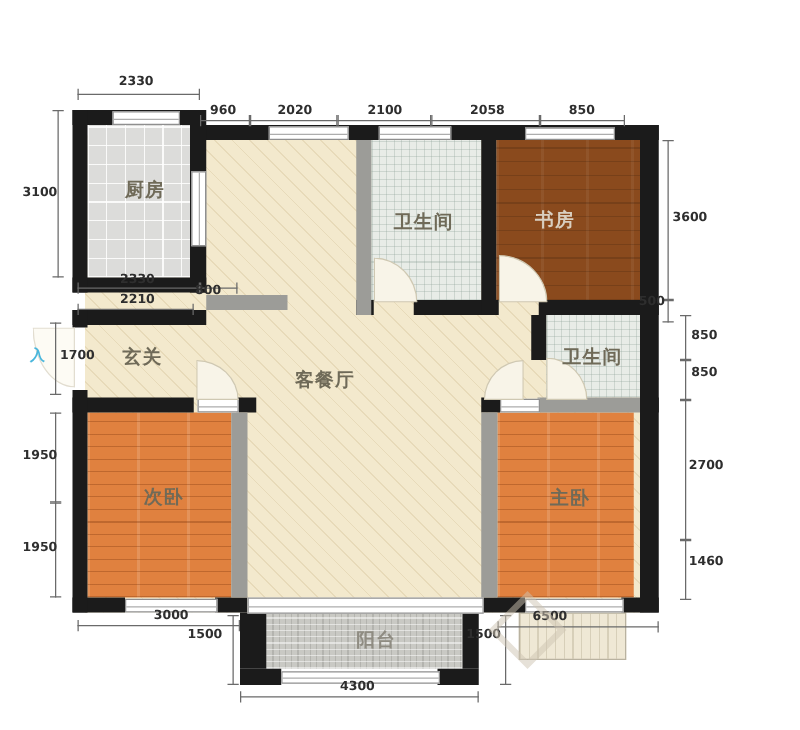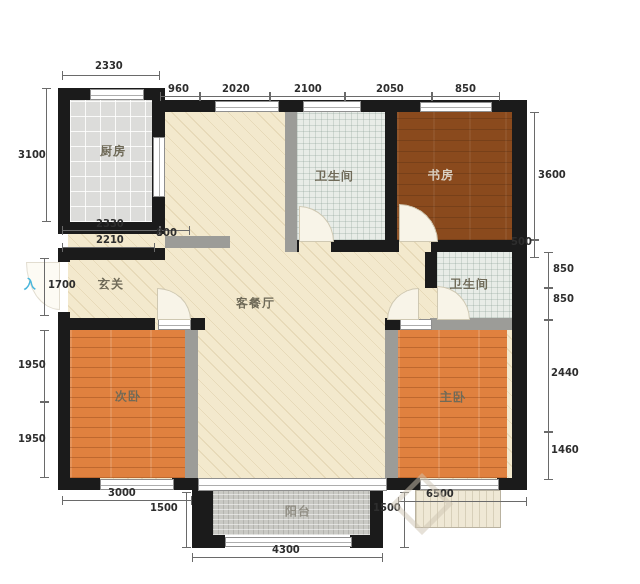--- a/index.html
+++ b/index.html
@@ -25,21 +25,21 @@
   .dlh{position:absolute;height:1px;background:#6a6a6a;}
   .dlh::before,.dlh::after{content:"";position:absolute;top:-4px;width:1px;height:9px;background:#6a6a6a;}
   .dlh::before{left:0;} .dlh::after{right:0;}
   .dlv{position:absolute;width:1px;background:#6a6a6a;}
   .dlv::before,.dlv::after{content:"";position:absolute;left:-4px;height:1px;width:9px;background:#6a6a6a;}
   .dlv::before{top:0;} .dlv::after{bottom:0;}
   .win{position:absolute;background:#fff;border:1px solid #8f8f8f;}
   .winh::after{content:"";position:absolute;left:0;right:0;top:50%;height:1px;background:#adadad;}
   .winv::after{content:"";position:absolute;top:0;bottom:0;left:50%;width:1px;background:#adadad;}
   .arc{position:absolute;background:#f8f4e8;border:1px solid #cfc8b2;}
-  .rlabel{position:absolute;font-size:12px;color:#6f6a58;letter-spacing:1px;white-space:nowrap;font-weight:bold;}
+  .rlabel{position:absolute;font-size:15px;color:#6f6a58;letter-spacing:1px;white-space:nowrap;font-weight:bold;}
   .rlabel.dark{color:#d9cfc0;}
   .entry{position:absolute;left:24px;top:276px;color:#49b6dc;font-weight:bold;font-size:12px;}
   .wmtext{position:absolute;left:448px;top:472px;font-weight:bold;font-size:46px;
       color:rgba(205,196,178,.55);letter-spacing:6px;}
   .wmlogo{position:absolute;left:400px;top:482px;width:34px;height:34px;
       border:5px solid rgba(205,196,178,.5);transform:rotate(45deg);}
 </style>
 </head>
 <body>
 
@@ -124,21 +124,21 @@
   <div class="dlh" style="left:62px;top:75px;width:98px;"></div>
   <div class="dl" style="left:95px;top:61px;">2330</div>
   <div class="dlh" style="left:160px;top:96px;width:40px;"></div>
   <div class="dlh" style="left:200px;top:96px;width:70px;"></div>
   <div class="dlh" style="left:270px;top:96px;width:75px;"></div>
   <div class="dlh" style="left:345px;top:96px;width:87px;"></div>
   <div class="dlh" style="left:432px;top:96px;width:68px;"></div>
   <div class="dl" style="left:168px;top:84px;">960</div>
   <div class="dl" style="left:222px;top:84px;">2020</div>
   <div class="dl" style="left:294px;top:84px;">2100</div>
-  <div class="dl" style="left:376px;top:84px;">2050</div>
+  <div class="dl" style="left:376px;top:84px;">2058</div>
   <div class="dl" style="left:455px;top:84px;">850</div>
 
   <div class="dlv" style="left:46px;top:88px;height:134px;"></div>
   <div class="dl" style="left:18px;top:150px;">3100</div>
   <div class="dlv" style="left:44px;top:258px;height:58px;"></div>
   <div class="dl" style="left:48px;top:280px;">1700</div>
   <div class="dlv" style="left:44px;top:330px;height:72px;"></div>
   <div class="dl" style="left:18px;top:360px;">1950</div>
   <div class="dlv" style="left:44px;top:402px;height:76px;"></div>
   <div class="dl" style="left:18px;top:434px;">1950</div>
@@ -152,26 +152,26 @@
 
   <div class="dlv" style="left:534px;top:112px;height:128px;"></div>
   <div class="dl" style="left:538px;top:170px;">3600</div>
   <div class="dlv" style="left:534px;top:240px;height:18px;"></div>
   <div class="dl" style="left:511px;top:237px;">500</div>
   <div class="dlv" style="left:548px;top:252px;height:36px;"></div>
   <div class="dl" style="left:553px;top:264px;">850</div>
   <div class="dlv" style="left:548px;top:288px;height:32px;"></div>
   <div class="dl" style="left:553px;top:294px;">850</div>
   <div class="dlv" style="left:548px;top:320px;height:112px;"></div>
-  <div class="dl" style="left:551px;top:368px;">2440</div>
+  <div class="dl" style="left:551px;top:368px;">2700</div>
   <div class="dlv" style="left:548px;top:432px;height:48px;"></div>
   <div class="dl" style="left:551px;top:445px;">1460</div>
 
   <div class="dlh" style="left:62px;top:500px;width:130px;"></div>
-  <div class="dl" style="left:108px;top:488px;">3000</div>
+  <div class="dl" style="left:123px;top:488px;">3000</div>
   <div class="dlv" style="left:186px;top:492px;height:56px;"></div>
   <div class="dl" style="left:150px;top:503px;">1500</div>
   <div class="dlh" style="left:192px;top:557px;width:191px;"></div>
   <div class="dl" style="left:272px;top:545px;">4300</div>
   <div class="dlv" style="left:404px;top:492px;height:56px;"></div>
   <div class="dl" style="left:373px;top:503px;">1500</div>
   <div class="dlh" style="left:398px;top:501px;width:129px;"></div>
   <div class="dl" style="left:426px;top:489px;">6500</div>
 
   <div class="wmlogo"></div>

